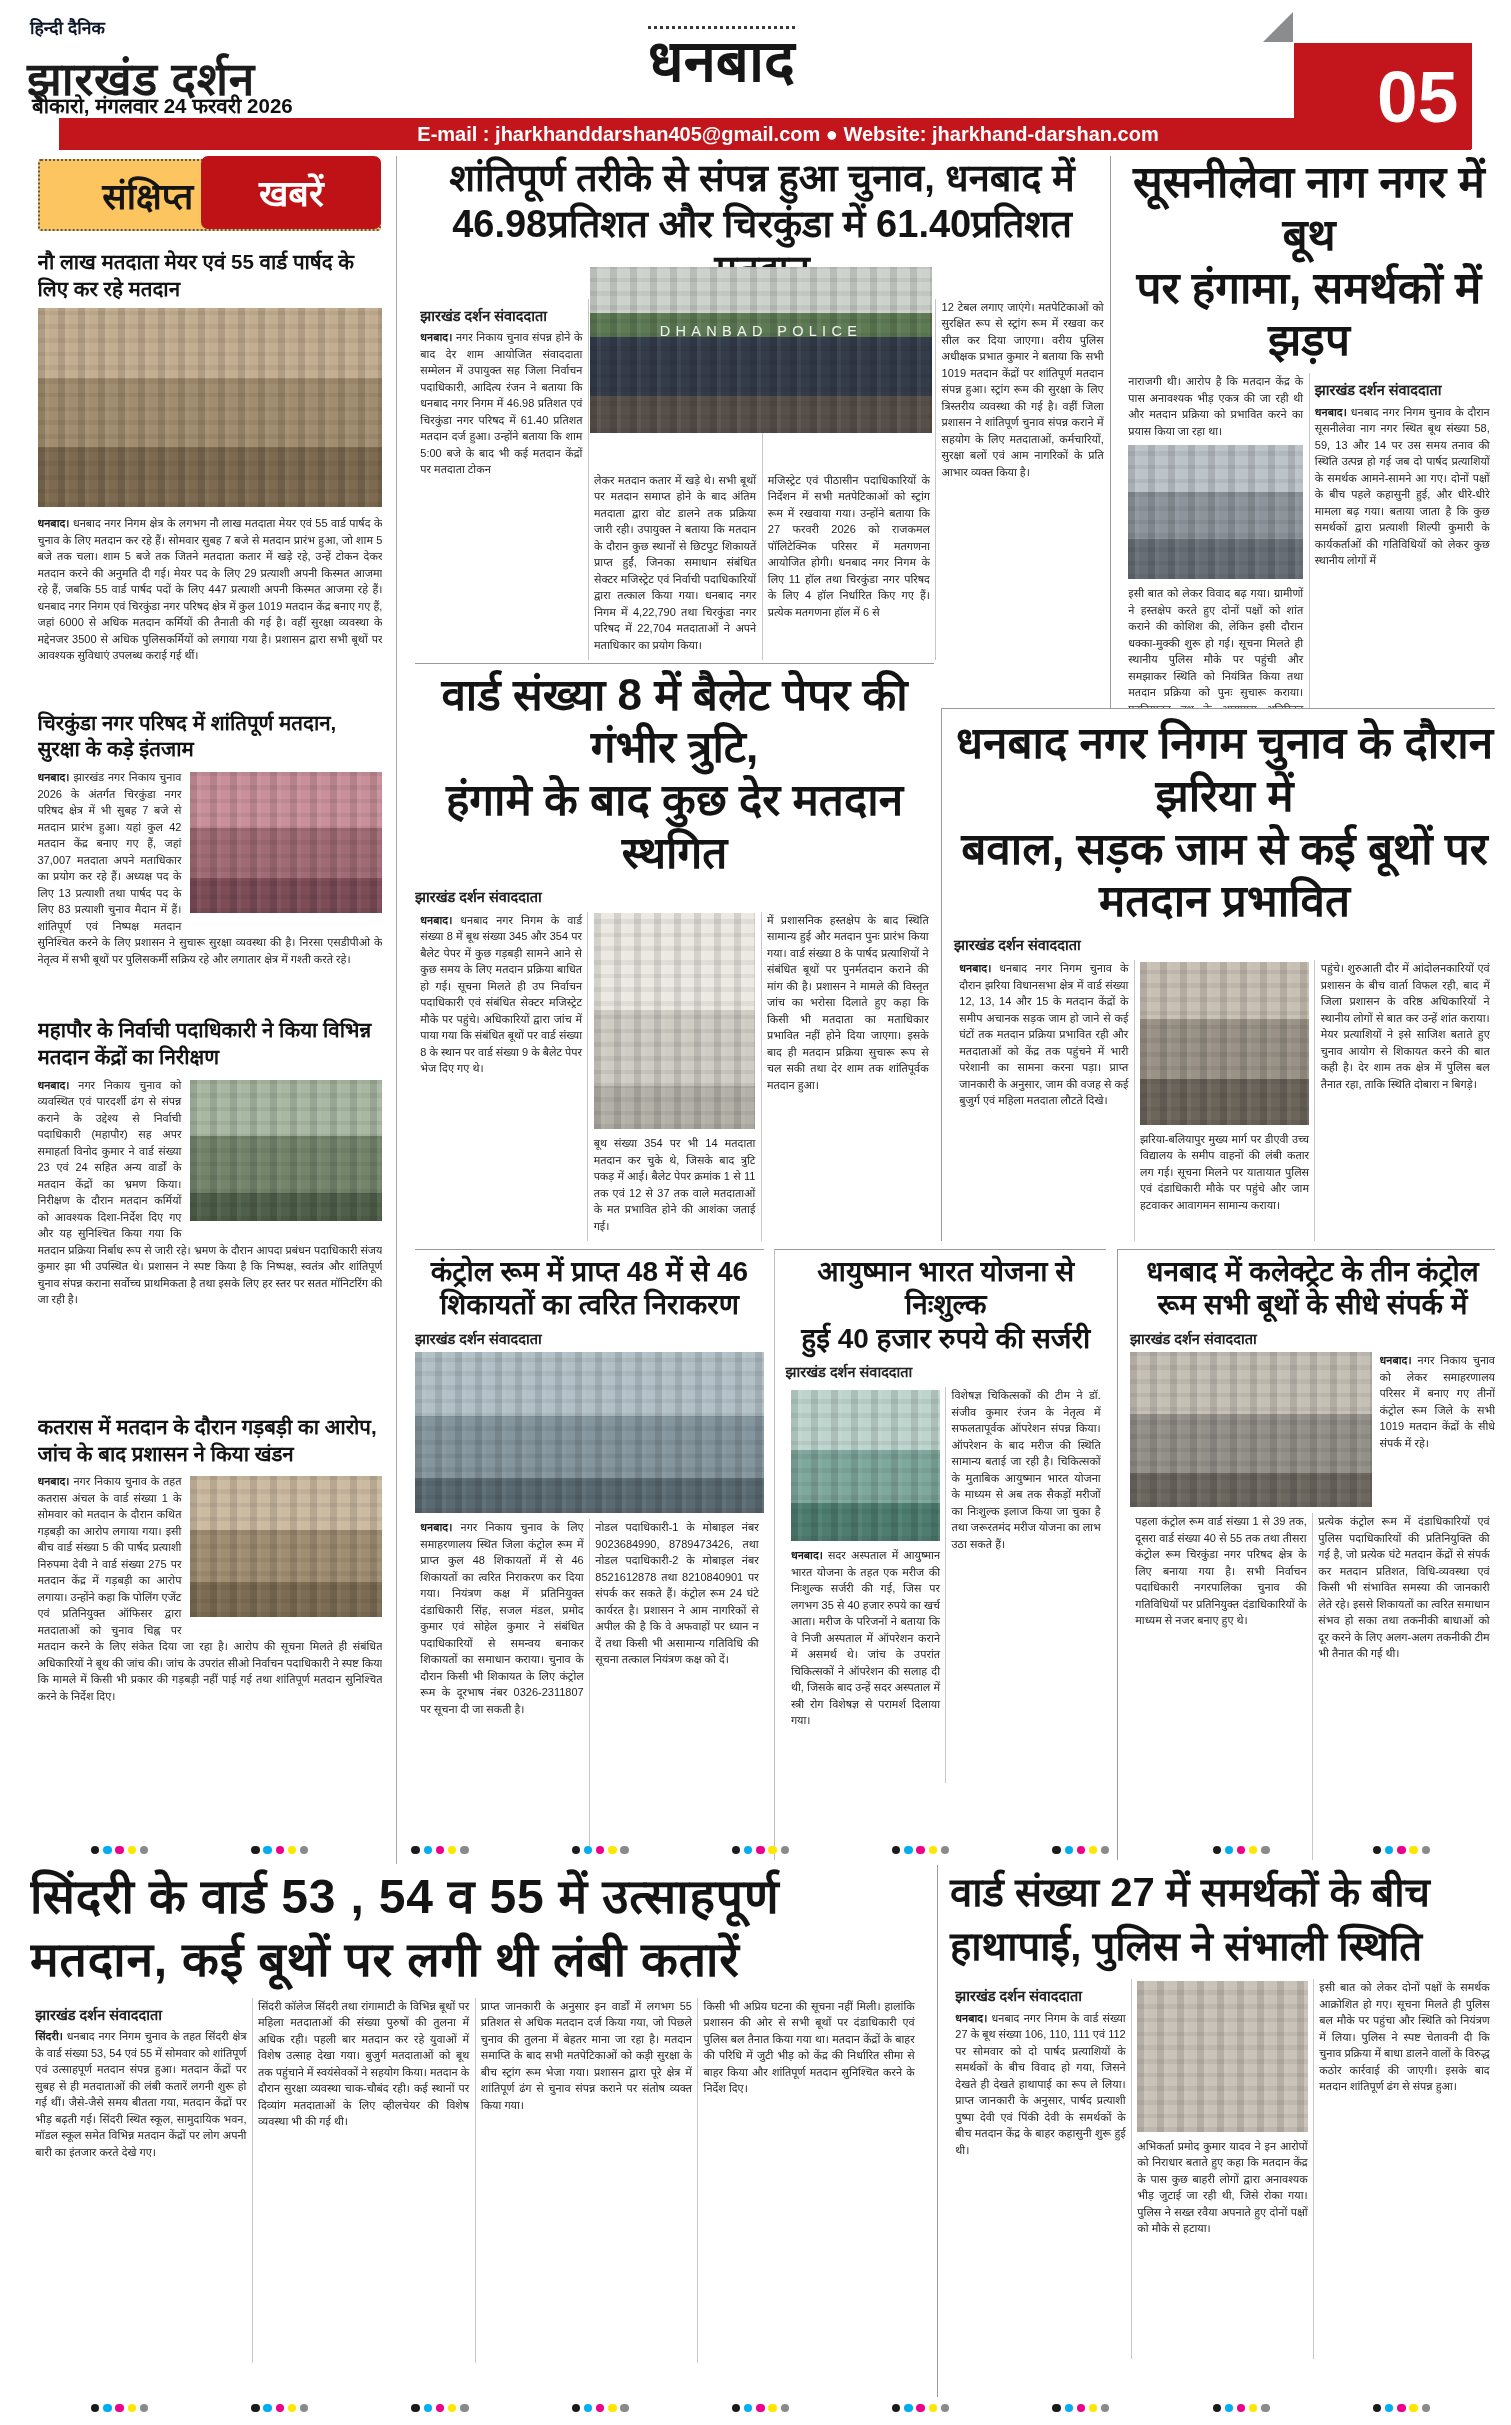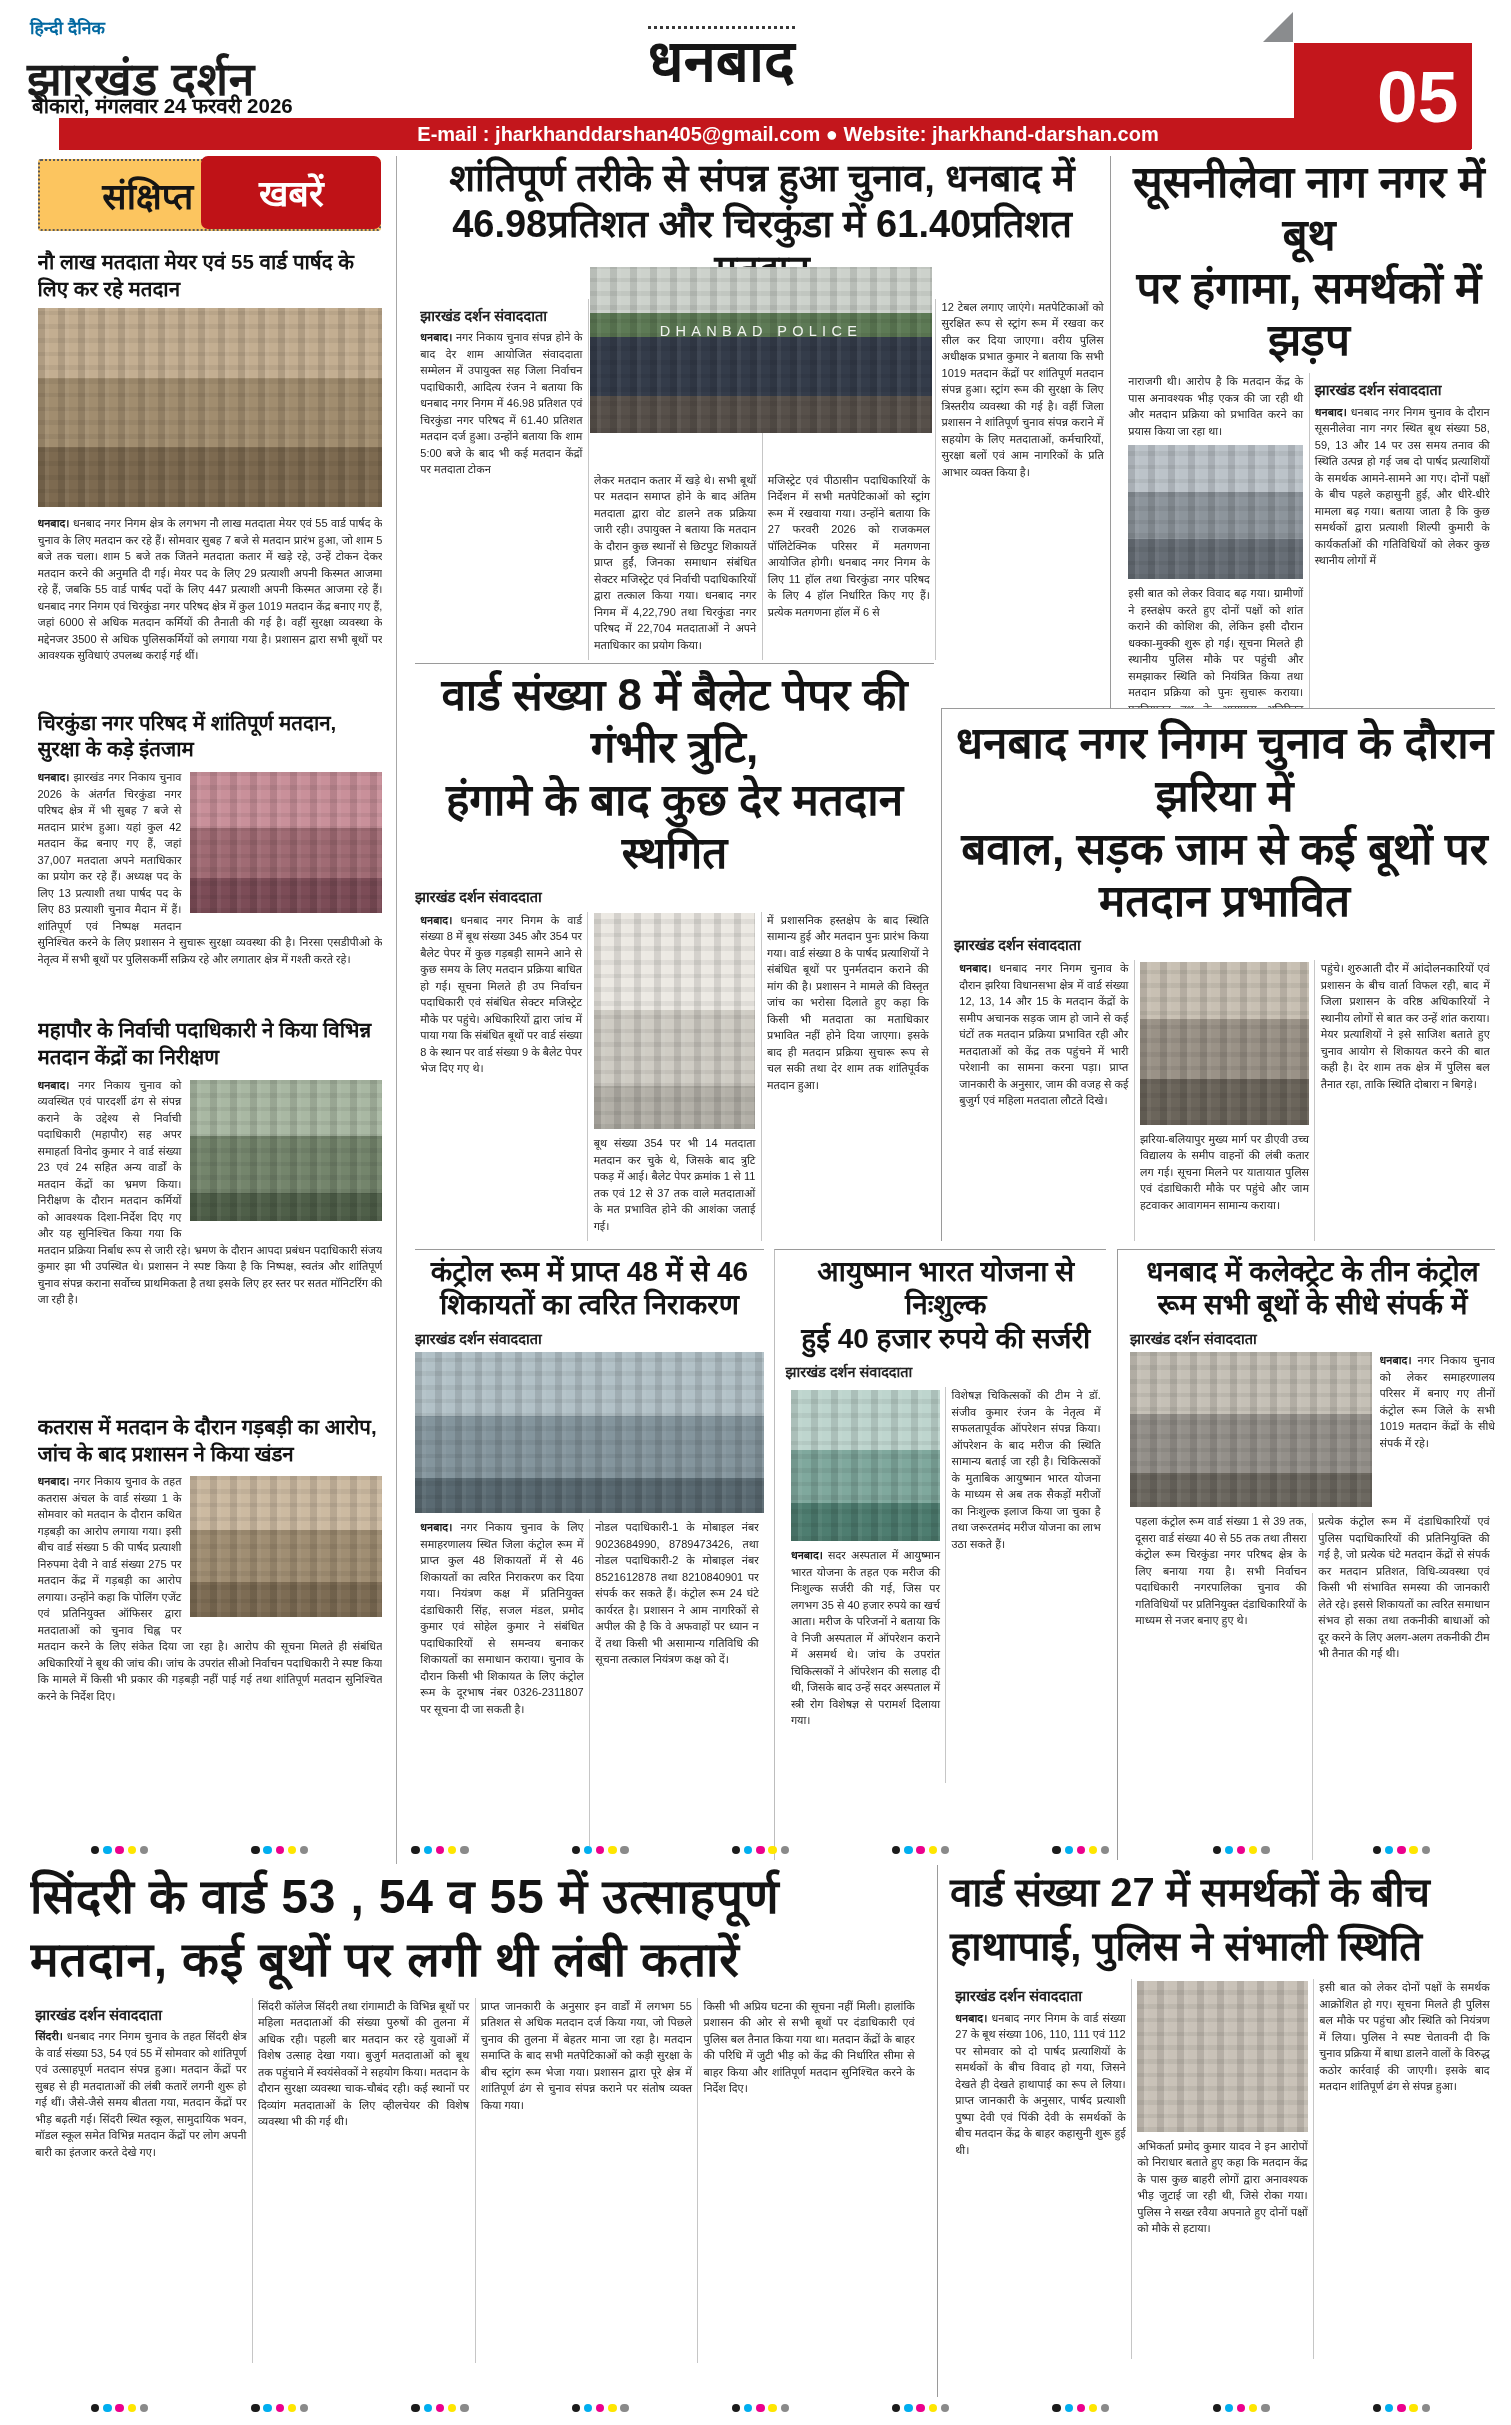--- a/index.html
+++ b/index.html
@@ -1,20 +1,20 @@
 <!DOCTYPE html>
 <html style="font-size:12px"><head>
 <meta charset="utf-8">
 <style>
   html,body{margin:0;padding:0;background:#dedede;}
   .page{position:relative;width:1511px;height:2426px;margin:0 auto;background:#ffffff;
         font-family:"Liberation Sans","DejaVu Sans",sans-serif;color:#1a1a1a;overflow:hidden;}
 
   
-  .tagline{position:absolute;left:30px;top:15px;font-size:17.5px;font-weight:bold;color:#0369a1;}
+  .tagline{position:absolute;left:30px;top:15px;font-size:17.5px;font-weight:bold;color:#0f172a;}
   .paper-title{position:absolute;left:27px;top:32px;font-size:46px;font-weight:bold;color:#1c1c1c;letter-spacing:0.8px;margin-top:14px;}
   .date-line{position:absolute;left:32px;top:91px;font-size:20.5px;font-weight:bold;color:#111;}
   .city-title{position:absolute;left:648px;top:26px;font-size:58px;font-weight:bold;color:#161616;
               border-top:3.8px dotted #3a3a3a;padding-top:1.5px;line-height:1.05;}
   .pagenum-block{position:absolute;left:1294px;top:43px;width:178px;height:106px;background:#c3161c;z-index:3;
                  display:flex;align-items:center;justify-content:flex-end;padding-right:13.7px;box-sizing:border-box;}
   .pagenum-block span{color:#fff;font-size:73px;font-weight:bold;line-height:1;}
   .fold{position:absolute;left:1263px;top:12px;width:0;height:0;border-top:30px solid transparent;border-right:30px solid #8a8c8e;z-index:2;}
   .contact-bar{position:absolute;left:59px;top:118px;width:1412px;height:32px;background:#c3161c;z-index:1;
                display:flex;align-items:center;justify-content:center;}

